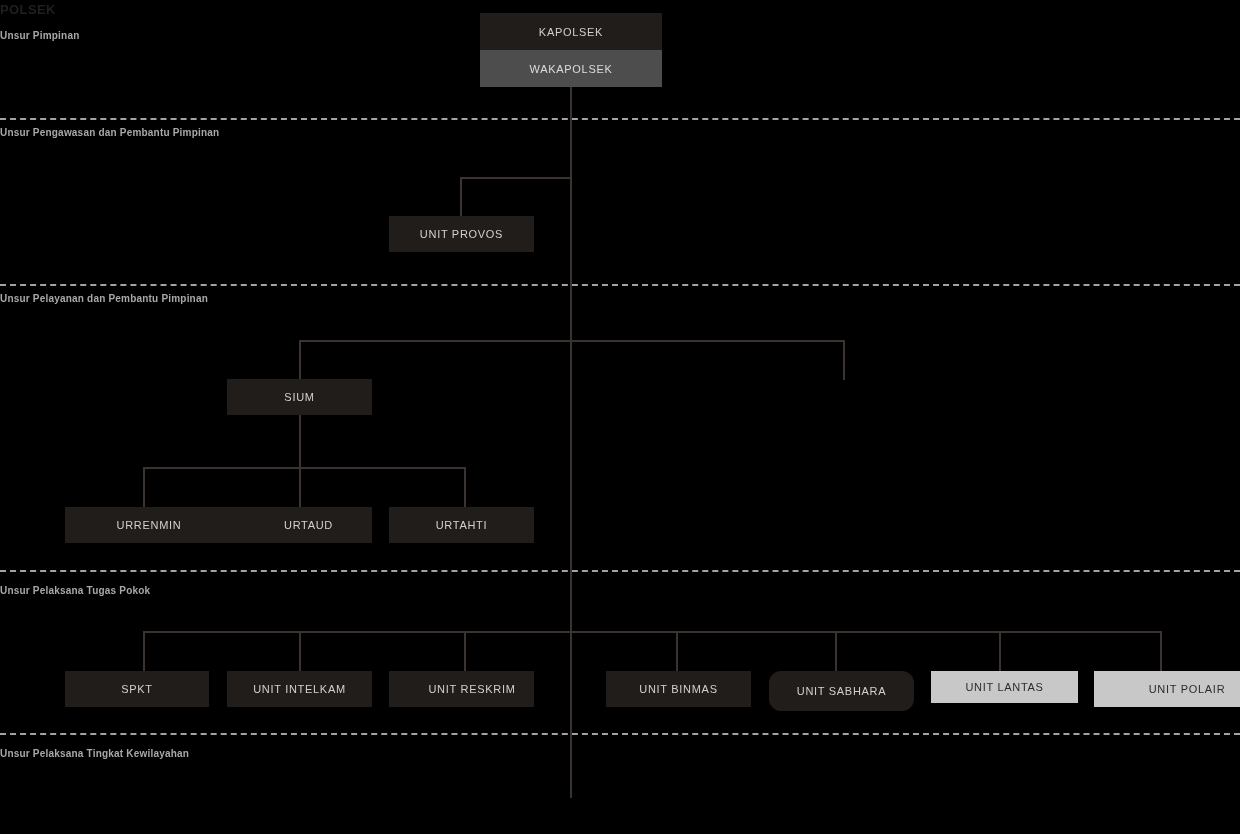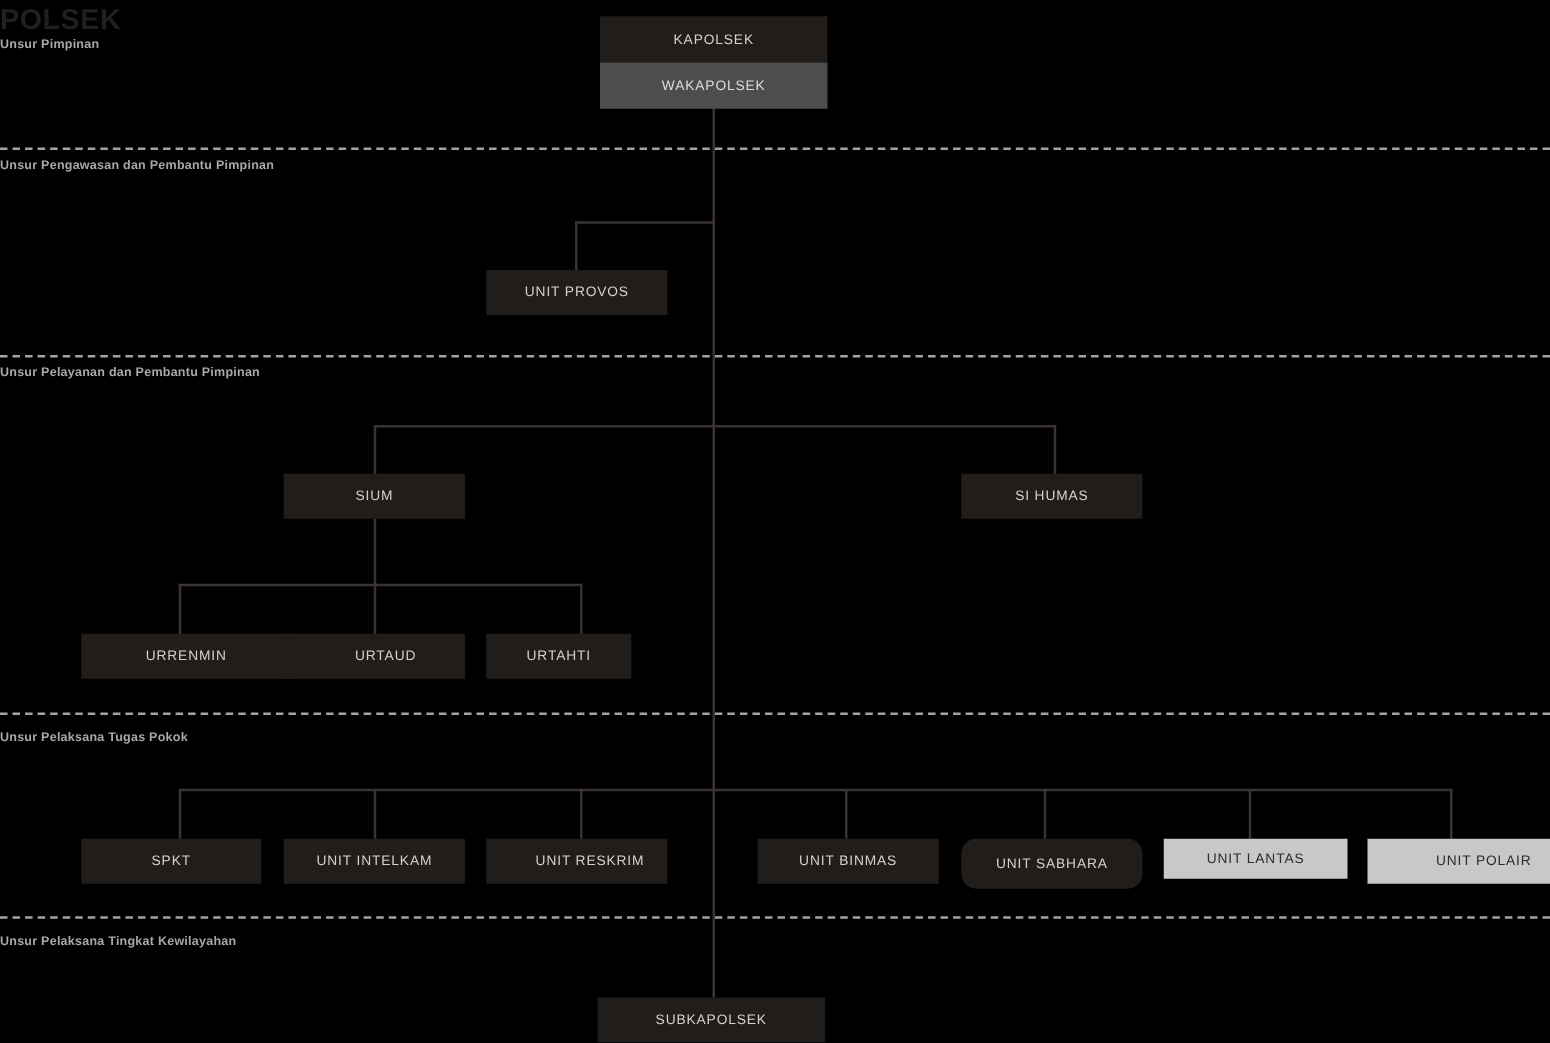--- a/index.html
+++ b/index.html
@@ -32,21 +32,21 @@
     color: #a8a8a8;
     font-size: 10px;
     font-weight: bold;
     letter-spacing: 0.2px;
     white-space: nowrap;
   }
   .chart-title {
     position: absolute;
     left: 0;
     color: #231f1e;
-    font-size: 23px;
+    font-size: 13px;
     font-weight: bold;
     letter-spacing: 0.4px;
     white-space: nowrap;
   }
 
   
   .line-v {
     position: absolute;
     width: 2px;
     background: #3a3330;
@@ -127,29 +127,27 @@
   <div class="line-v" style="left:835px; top:631px; height:40px;"></div>
   <div class="line-v" style="left:999px; top:631px; height:40px;"></div>
   <div class="line-v" style="left:1160px; top:631px; height:40px;"></div>
 
   <div class="node dark" style="left:480px; top:13px; width:182px; height:37px;">KAPOLSEK</div>
   <div class="node gray" style="left:480px; top:50px; width:182px; height:37px;">WAKAPOLSEK</div>
 
   <div class="node dark" style="left:389px; top:216px; width:145px; height:36px;">UNIT PROVOS</div>
 
   <div class="node dark" style="left:227px; top:379px; width:145px; height:36px;">SIUM</div>
-  <div class="node dark" style="left:769px; top:379px; width:145px; height:36px;">SI HUMAS</div>
 
   <div class="node dark" style="left:65px; top:507px; width:168px; height:36px;">URRENMIN</div>
   <div class="node dark" style="left:227px; top:507px; width:145px; height:36px;padding-left:24px;">URTAUD</div>
-  <div class="node dark" style="left:389px; top:507px; width:116px; height:36px;">URTAHTI</div>
+  <div class="node dark" style="left:389px; top:507px; width:145px; height:36px;">URTAHTI</div>
 
   <div class="node dark" style="left:65px; top:671px; width:144px; height:36px;">SPKT</div>
   <div class="node dark" style="left:227px; top:671px; width:145px; height:36px;">UNIT INTELKAM</div>
   <div class="node dark" style="left:389px; top:671px; width:145px; height:36px;padding-left:27px;">UNIT RESKRIM</div>
   <div class="node dark" style="left:606px; top:671px; width:145px; height:36px;">UNIT BINMAS</div>
   <div class="node dark" style="left:769px; top:671px; width:145px; height:40px;border-radius:12px;">UNIT SABHARA</div>
   <div class="node light" style="left:931px; top:671px; width:147px; height:32px;">UNIT LANTAS</div>
   <div class="node light" style="left:1094px; top:671px; width:160px; height:36px;padding-left:32px;">UNIT POLAIR</div>
 
-  <div class="node dark" style="left:478px; top:798px; width:182px; height:36px;">SUBKAPOLSEK</div>
 
 </div>
 
 </body></html>

